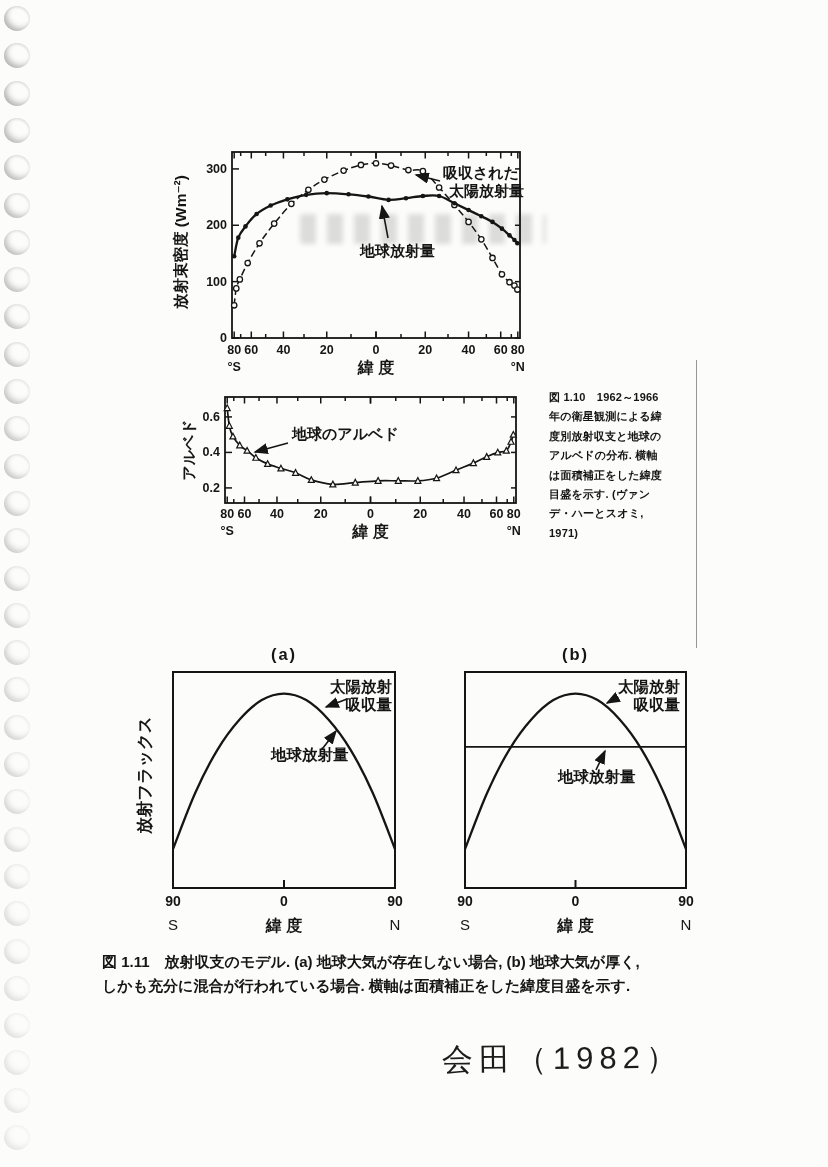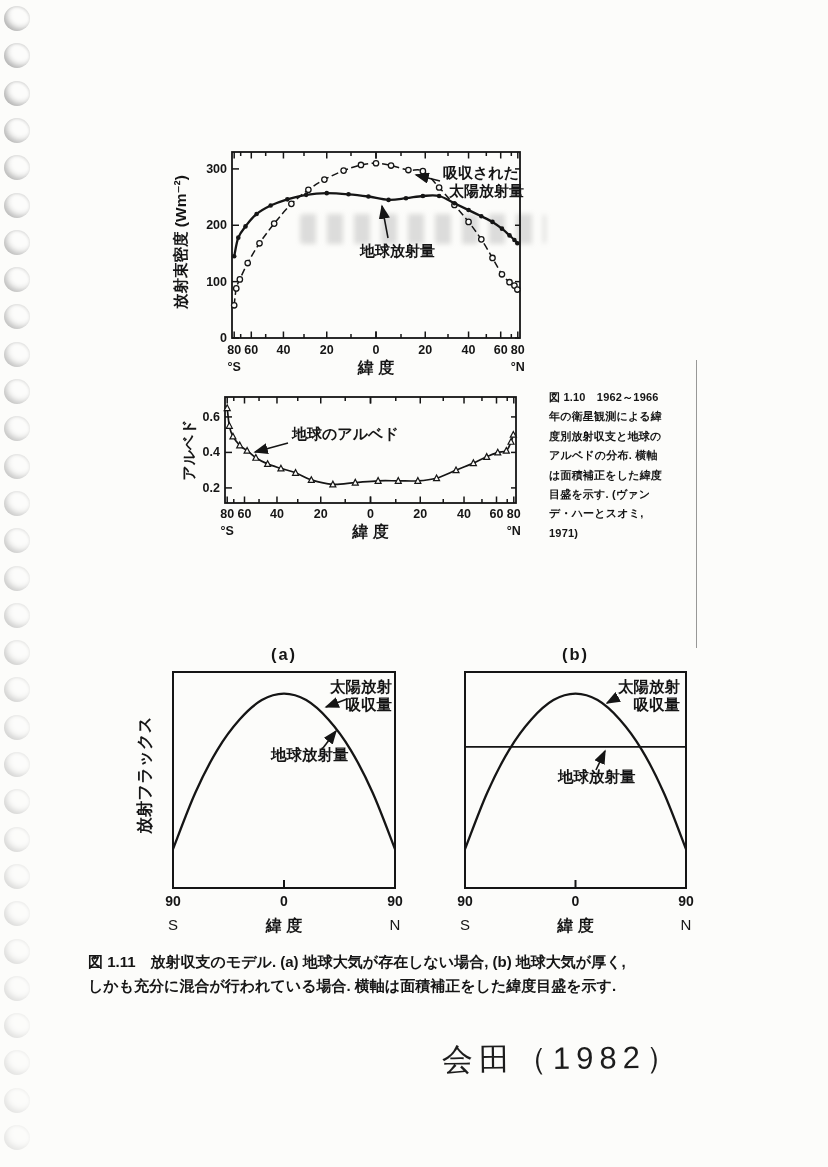--- a/index.html
+++ b/index.html
@@ -9,21 +9,21 @@
   svg{position:absolute;overflow:visible;font-family:"Liberation Sans","DejaVu Sans",sans-serif;}
   .holes{position:absolute;inset:0;pointer-events:none;}
   .hole{position:absolute;left:4px;width:26px;height:25px;border-radius:50%;background:#fdfdfc;
         box-shadow:inset 4px -4px 6px -2px rgba(90,90,90,.5), inset -1px 2px 3px -1px rgba(140,140,140,.35);}
   .ghost{position:absolute;left:300px;top:214px;width:246px;height:30px;border-radius:4px;
          background:repeating-linear-gradient(90deg,rgba(110,110,110,.22) 0 16px,rgba(110,110,110,0) 16px 27px);
          filter:blur(2.5px);}
   .vline{position:absolute;left:696px;top:360px;height:288px;width:0;border-left:1px solid rgba(70,70,70,.55);}
   .cap110{position:absolute;left:549px;top:388px;width:152px;font-size:11px;line-height:19.4px;
           font-weight:700;white-space:pre-line;letter-spacing:.2px;}
-  .cap111{position:absolute;left:88px;top:950px;width:680px;font-size:15px;line-height:24px;
+  .cap111{position:absolute;left:102px;top:950px;width:680px;font-size:15px;line-height:24px;
           font-weight:700;white-space:pre-line;}
   .handwrite{position:absolute;left:442px;top:1038px;font-size:31px;font-weight:400;color:#1c1c1c;
              letter-spacing:6px;transform:rotate(-.6deg);}
 </style>
 </head>
 <body>
 
 <div class="paper">
   <div class="holes" id="holes">
       <div class="hole" style="top: 6px; opacity: 0.95;"></div>

